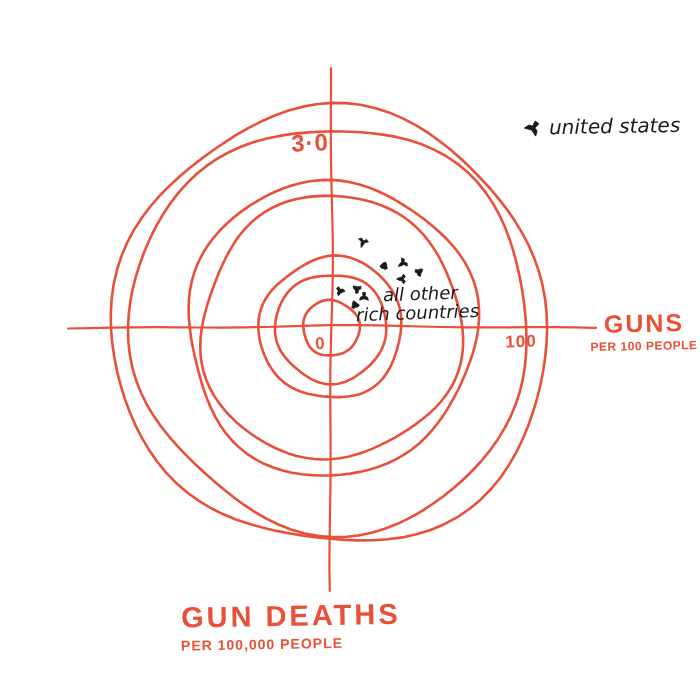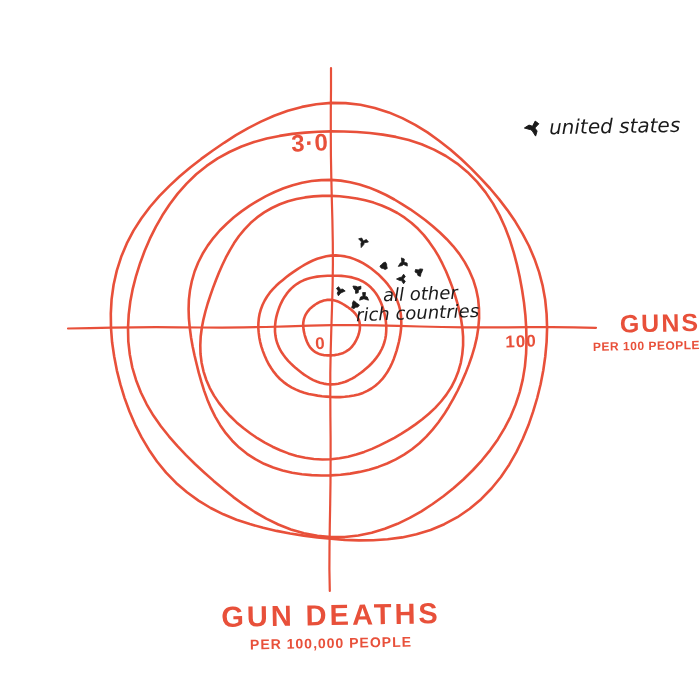--- a/index.html
+++ b/index.html
@@ -14,27 +14,27 @@
 
   .lbl{position:absolute;color:var(--accent,#e8503a);line-height:1;}
 
   .y-tick{left:288px;top:131px;width:44px;text-align:center;
           font-size:24px;font-weight:700;letter-spacing:1px;transform:rotate(-2deg);}
   .origin-tick{left:312px;top:335px;width:16px;text-align:center;
           font-size:17px;font-weight:700;transform:rotate(-3deg);}
   .x-tick{left:502px;top:333px;width:38px;text-align:center;
           font-size:17px;font-weight:700;letter-spacing:1px;transform:rotate(-2deg);}
 
-  .x-axis-title-wrap{position:absolute;left:588px;top:311px;width:112px;text-align:right;}
+  .x-axis-title-wrap{position:absolute;left:588px;top:311px;width:112px;text-align:center;}
   .x-axis-title{font-size:25px;font-weight:700;letter-spacing:2px;color:var(--accent,#e8503a);
           line-height:1;transform:rotate(-1deg);}
   .x-axis-subtitle{font-size:12px;font-weight:700;letter-spacing:0.5px;color:var(--accent,#e8503a);
           margin-top:4px;line-height:1;transform:rotate(-1deg);}
 
-  .bottom-title-wrap{position:absolute;left:181px;top:601px;width:300px;text-align:center;}
+  .bottom-title-wrap{position:absolute;left:181px;top:601px;width:300px;}
   .bottom-title{font-size:29px;font-weight:700;letter-spacing:3px;color:var(--accent,#e8503a);
           line-height:1;transform:rotate(-1deg);}
   .bottom-subtitle{font-size:14px;font-weight:700;letter-spacing:1px;color:var(--accent,#e8503a);
           margin-top:6px;line-height:1;transform:rotate(-1deg);}
 
   .ink{color:var(--ink,#1a1a1a);font-family:"DejaVu Sans", sans-serif;font-style:italic;}
   .cluster-line1{position:absolute;left:383px;top:283px;font-size:18px;transform:rotate(-2deg);white-space:nowrap;}
   .cluster-line2{position:absolute;left:356px;top:302px;font-size:18px;transform:rotate(-2deg);white-space:nowrap;}
   .legend-label{position:absolute;left:549px;top:114px;font-size:20px;transform:rotate(-1deg);white-space:nowrap;}
 </style>

